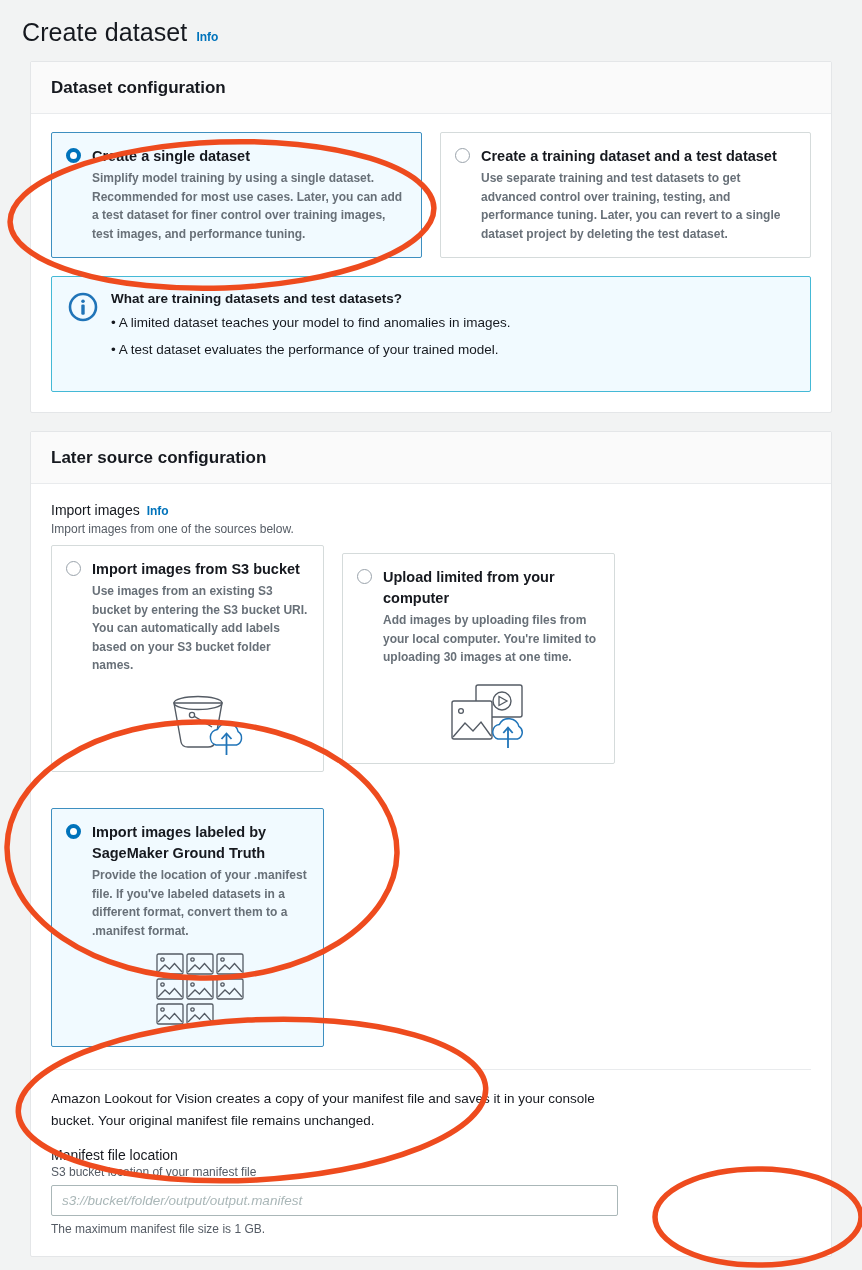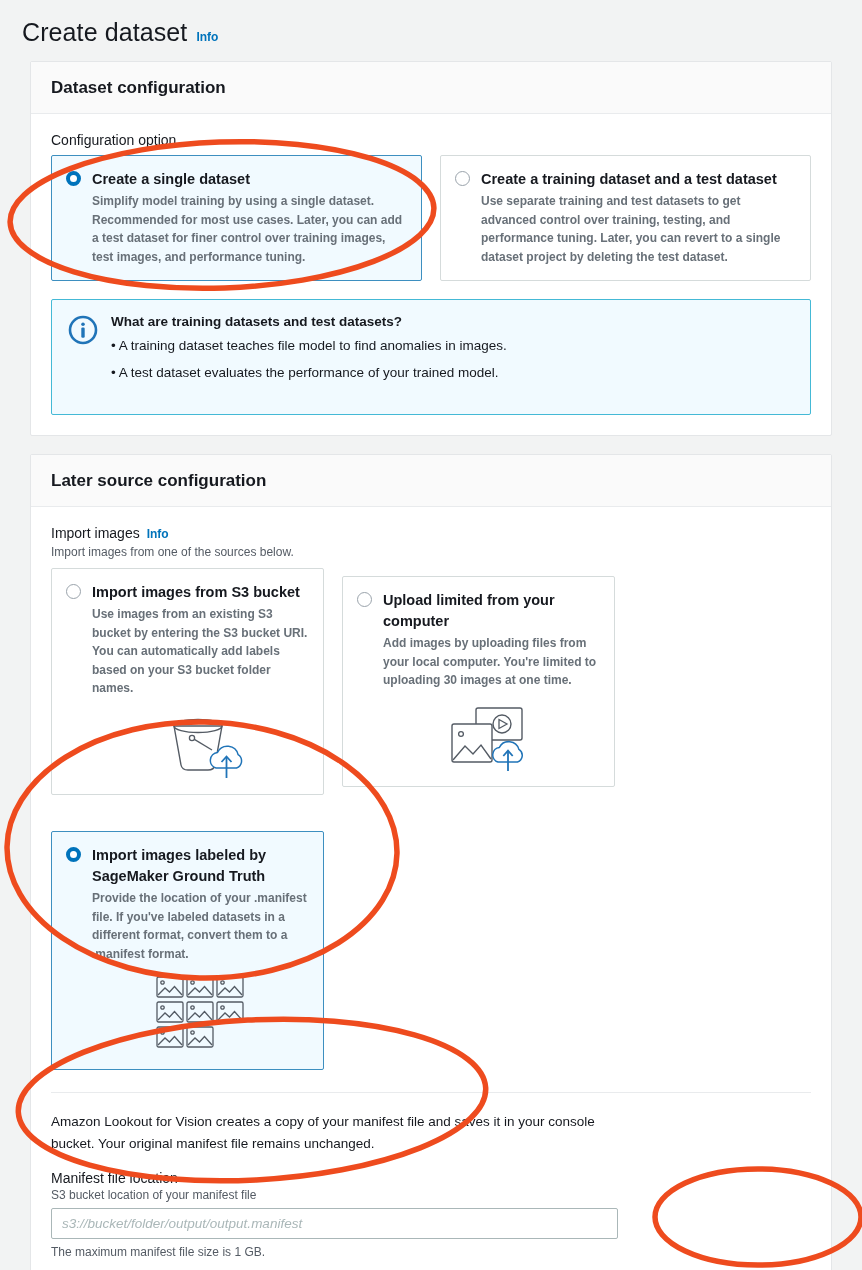--- a/index.html
+++ b/index.html
@@ -213,21 +213,20 @@
     <span class="page-title">Create dataset</span>
     <span class="info-link">Info</span>
   </div>
 
   <div class="card">
     <div class="card-header">
       <h2>Dataset configuration</h2>
     </div>
     <div class="card-body">
 
-      <div class="field-label">Configuration option</div>
 
       <div class="tile-row">
 
         <div class="tile selected">
           <span class="radio checked"></span>
           <div class="tile-text">
             <div class="tile-title">Create a single dataset</div>
             <div class="tile-desc">Simplify model training by using a single dataset. Recommended for most use cases. Later, you can add a test dataset for finer control over training images, test images, and performance tuning.</div>
           </div>
         </div>
@@ -245,21 +244,21 @@
       <div class="callout">
         <span class="callout-icon">
           <svg width="30" height="30" viewBox="0 0 30 30">
             <circle cx="15" cy="15" r="13" fill="none" stroke="#2074b8" stroke-width="2.6"></circle>
             <circle cx="15" cy="9.3" r="1.8" fill="#2074b8"></circle>
             <rect x="13.3" y="12.6" width="3.4" height="10.2" rx="1.2" fill="#2074b8"></rect>
           </svg>
         </span>
         <div>
           <div class="callout-title">What are training datasets and test datasets?</div>
-          <div class="callout-bullet">• A training dataset teaches file model to find anomalies in images.</div>
+          <div class="callout-bullet">• A limited dataset teaches your model to find anomalies in images.</div>
           <div class="callout-bullet">• A test dataset evaluates the performance of your trained model.</div>
         </div>
       </div>
 
     </div>
   </div>
 
   <div class="card">
     <div class="card-header">
       <h2>Later source configuration</h2>

